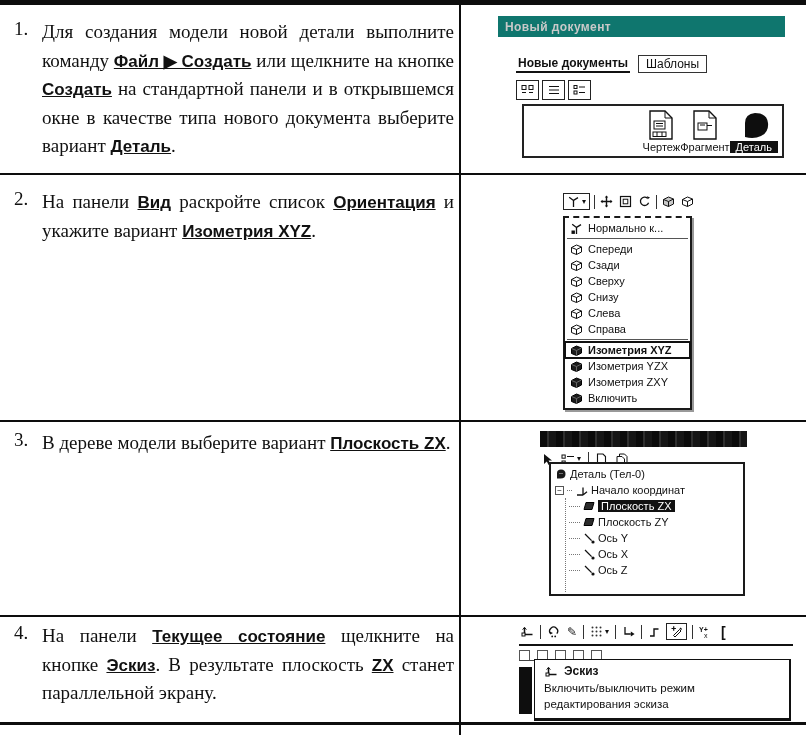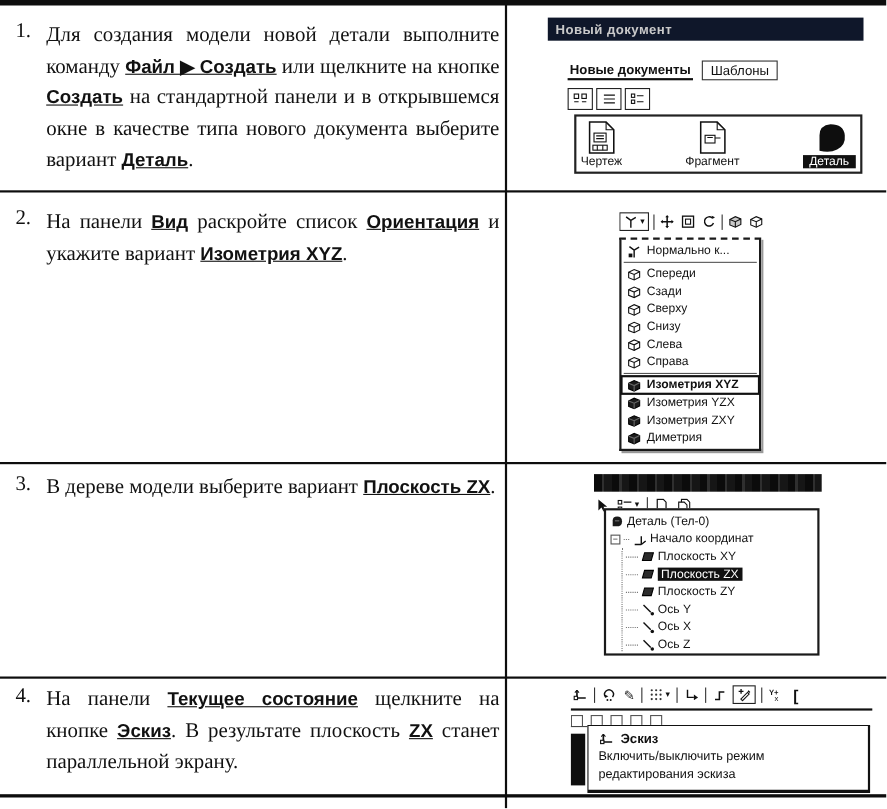--- a/index.html
+++ b/index.html
@@ -14,31 +14,31 @@
   .step-text{margin-left:30px;font-family:"Liberation Serif",serif;font-size:19px;
              line-height:1.5;text-align:justify;}
   .step-text .ui{font-family:"Liberation Sans",sans-serif;font-weight:700;font-size:17px;text-decoration:underline;}
   
   .uglyph{font-size:12px;line-height:1;}
   .tool{display:inline-flex;align-items:center;gap:1px;padding:1px;}
   .tool.boxed{border:1.5px solid #222;padding:1px 3px;background:#fff;}
   .tsep{width:1px;height:14px;background:#333;display:inline-block;}
   .dd{font-size:8px;line-height:1;margin-left:1px;}
   
-  .dlg-title{position:absolute;left:498px;top:16px;width:287px;height:21px;background:#0f172a;
+  .dlg-title{position:absolute;left:498px;top:16px;width:287px;height:21px;background:#0f766e;
              color:#c9c9c9;font-size:12px;font-weight:700;display:flex;align-items:center;
              padding-left:7px;box-sizing:border-box;letter-spacing:.4px;text-align:right;}
   .dlg-tabs{position:absolute;left:516px;top:55px;display:flex;align-items:center;gap:8px;font-size:12px;}
   .dlg-tab-active{font-weight:700;border-bottom:2px solid #111;padding:1px 2px;}
   .dlg-tab{border:1.5px solid #333;padding:1px 7px;}
   .dlg-toolbar{position:absolute;left:516px;top:80px;display:flex;gap:3px;}
   .dlg-btn{width:23px;height:20px;border:1.5px solid #222;display:flex;align-items:center;
            justify-content:center;background:#fff;box-sizing:border-box;}
   .dlg-list{position:absolute;left:522px;top:104px;width:262px;height:54px;border:2px solid #222;
-            background:#fff;display:flex;align-items:flex-end;justify-content:space-between;
+            background:#fff;display:flex;align-items:flex-end;justify-content:flex-end;
             padding:3px 4px;box-sizing:border-box;}
   .dlg-item{display:flex;flex-direction:column;align-items:center;gap:1px;font-size:11px;}
   .dlg-item .inv{background:#111;color:#fff;padding:0 6px;}
   
   .view-toolbar{position:absolute;left:563px;top:190px;width:228px;height:23px;display:flex;
                 align-items:center;gap:4px;overflow:hidden;}
   .menu{position:absolute;left:563px;top:216px;width:129px;background:#fff;border:2px solid #1a1a1a;
         border-top-style:dashed;padding:2px 0;box-sizing:border-box;box-shadow:2px 2px 0 #999;}
   .menu-item{display:flex;align-items:center;height:16px;font-size:11px;padding:0 4px;gap:5px;}
   .menu-item.selected{outline:2px solid #111;outline-offset:-1px;font-weight:700;}
@@ -297,21 +297,21 @@
         </span>
         <span>Изометрия ZXY</span>
       </div>
       <div class="menu-item">
         <span class="mi-icon">
           <svg width="13" height="13" viewBox="0 0 13 13" style="display:block">
             <path d="M1.5 4.5 L6.5 2 L11.5 4 V9 L6.5 11.5 L1.5 9.5 Z" fill="#1b1b1b" stroke="#000"></path>
             <path d="M1.5 4.5 L6.5 6.5 L11.5 4 M6.5 6.5 V11.5" stroke="#666" fill="none"></path>
           </svg>
         </span>
-        <span>Диметрия</span>
+        <span>Включить</span>
       </div>
     </div>
 
   <div class="tree-header"></div>
   <div class="tree-toolbar">
       <span class="tool">
         <svg width="12" height="13" viewBox="0 0 12 13" style="display:block">
           <path d="M3 1 V11 L5.8 8.4 L7.6 12 L9.4 11 L7.6 7.6 H11 Z" fill="#111"></path>
         </svg>
       </span>
@@ -349,29 +349,20 @@
       </div>
       <div class="tree-node d1">
         <span class="expander">−</span>
         <span class="hguide" style="width:5px"></span>
         <span>
           <svg width="13" height="13" viewBox="0 0 13 13" style="display:block">
             <path d="M2 11 H8 M8 11 V3.5 M8 11 L12 7.8" stroke="#111" fill="none" stroke-width="1.3"></path>
           </svg>
         </span>
         <span class="tn-label">Начало координат</span>
-      </div>
-      <div class="tree-node d2">
-        <span class="hguide"></span>
-        <span>
-          <svg width="12" height="10" viewBox="0 0 12 10" style="display:block">
-            <path d="M3 1.5 H11 L9 8.5 H1 Z" fill="#2b2b2b" stroke="#000"></path>
-          </svg>
-        </span>
-        <span class="tn-label">Плоскость XY</span>
       </div>
       <div class="tree-node d2 selected">
         <span class="hguide"></span>
         <span>
           <svg width="12" height="10" viewBox="0 0 12 10" style="display:block">
             <path d="M3 1.5 H11 L9 8.5 H1 Z" fill="#2b2b2b" stroke="#000"></path>
           </svg>
         </span>
         <span class="tn-label">Плоскость ZX</span>
       </div>

